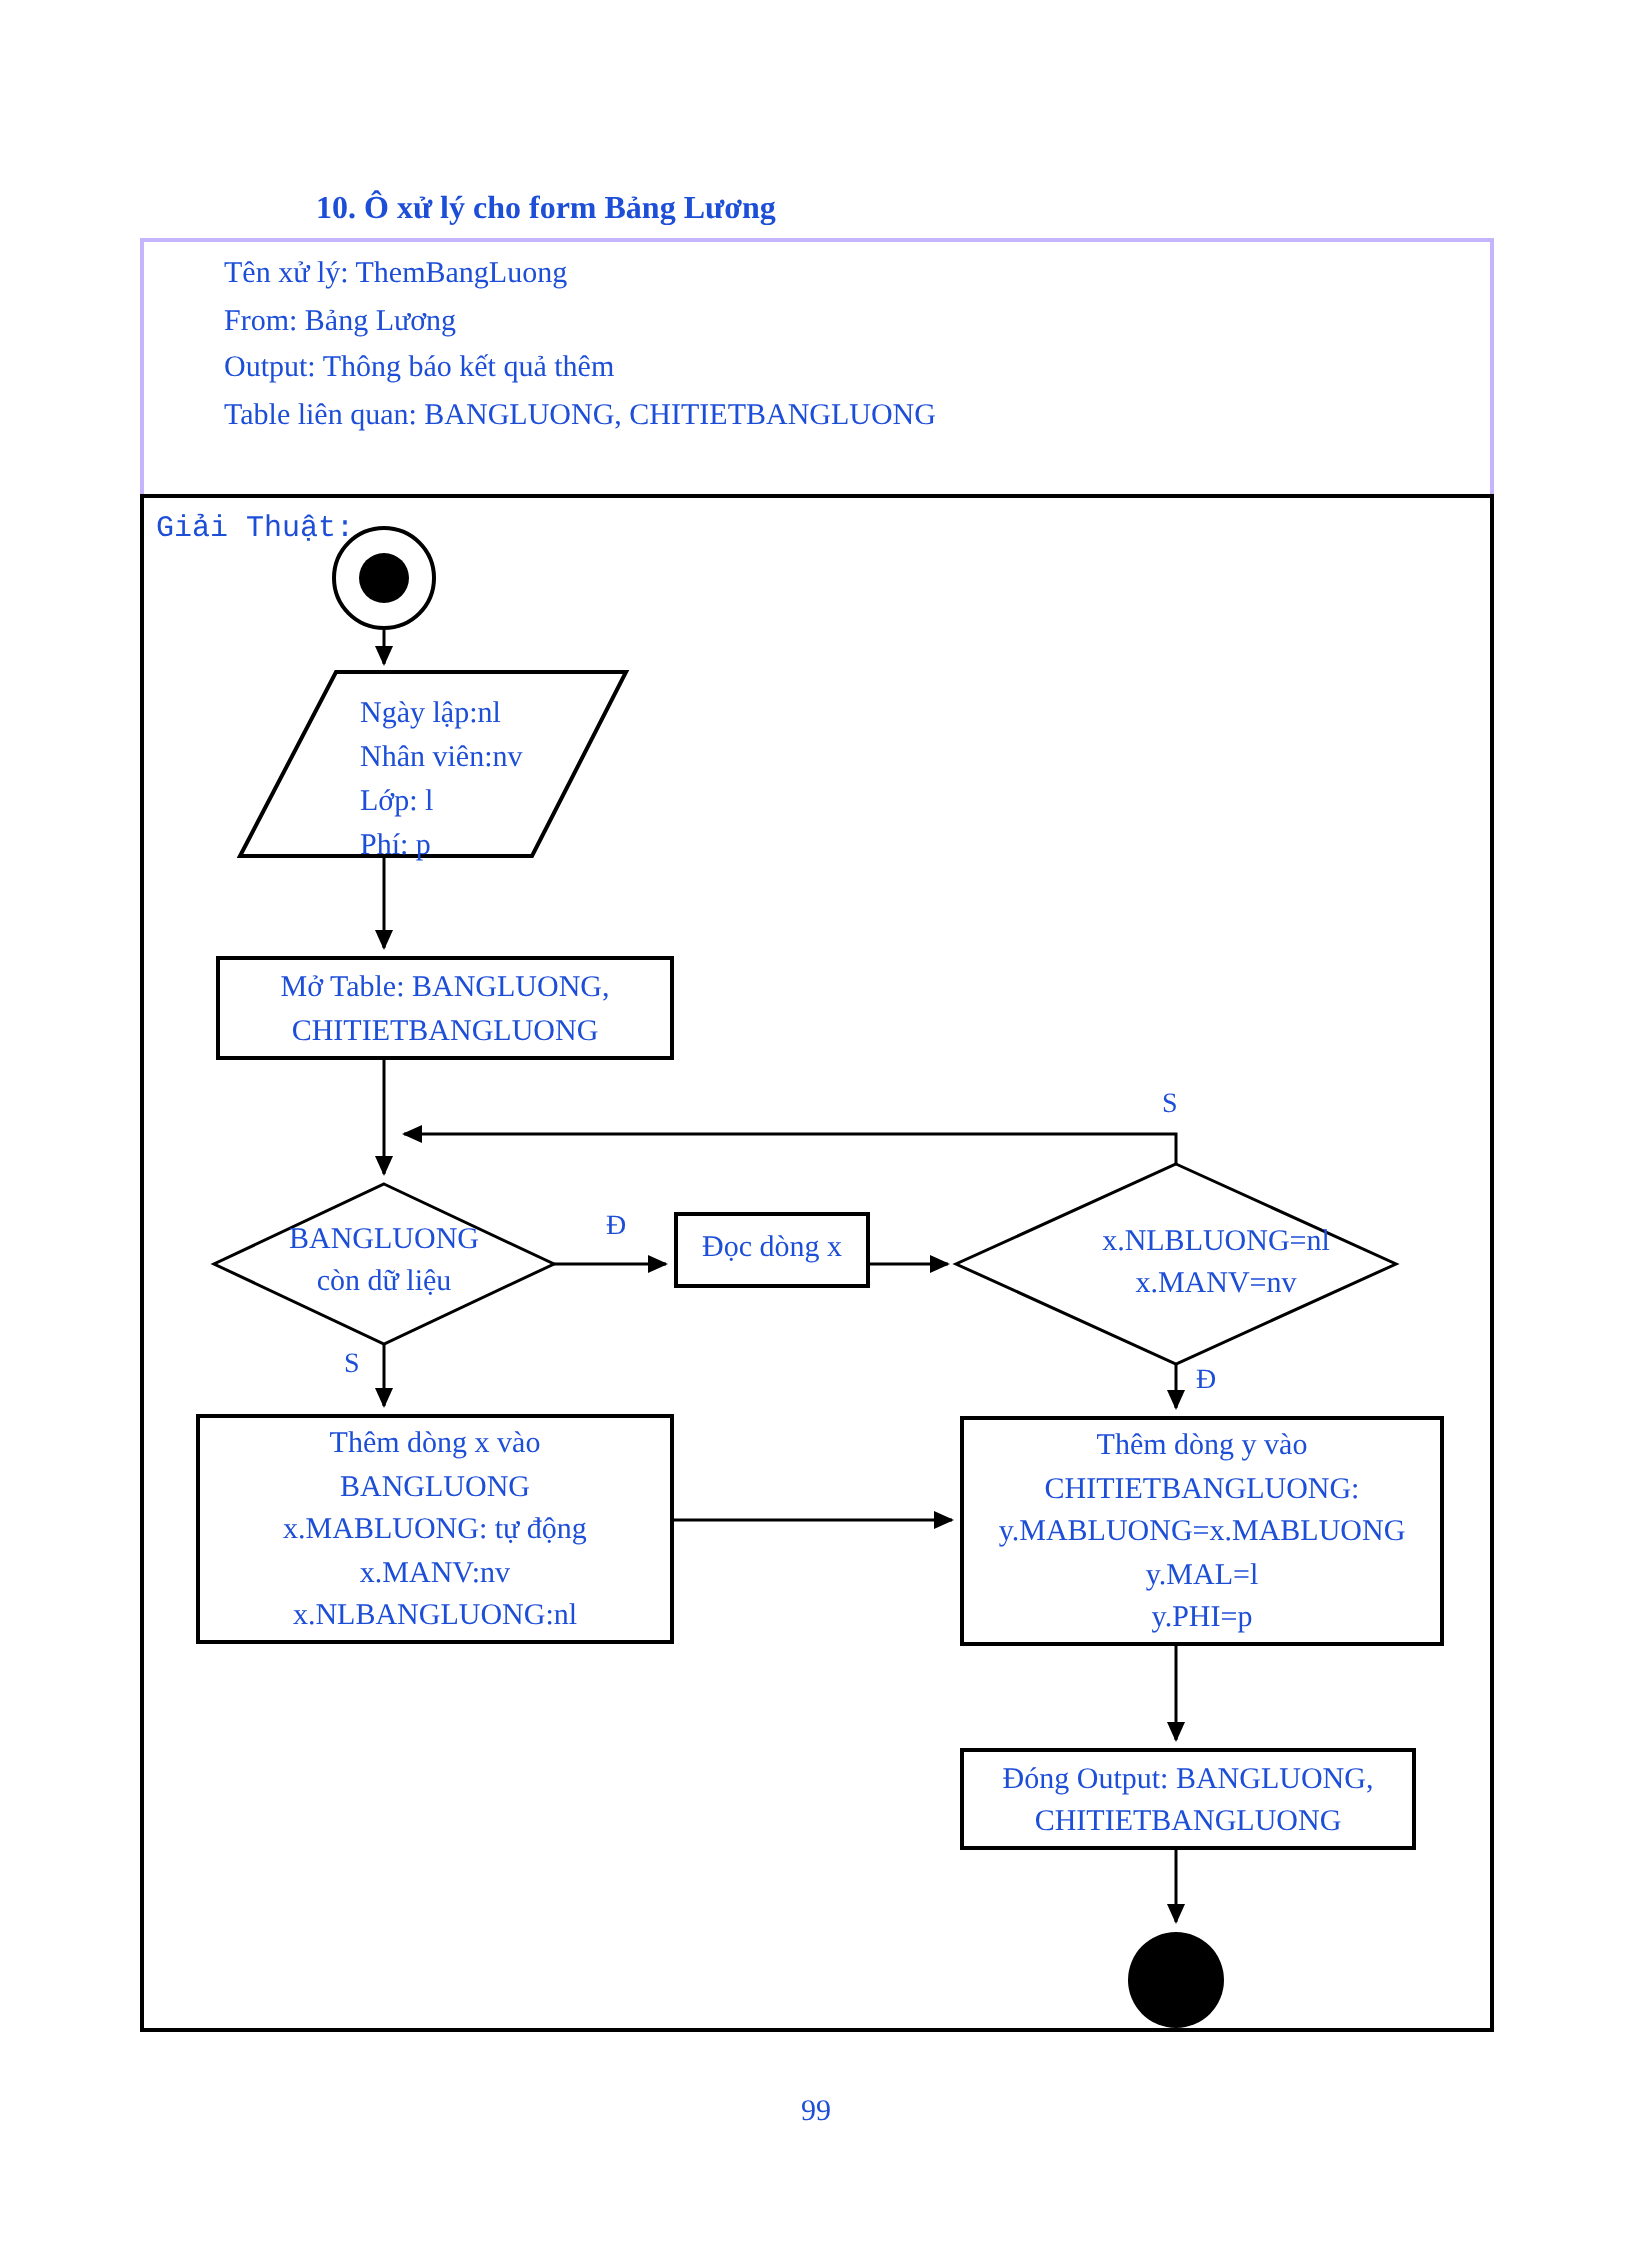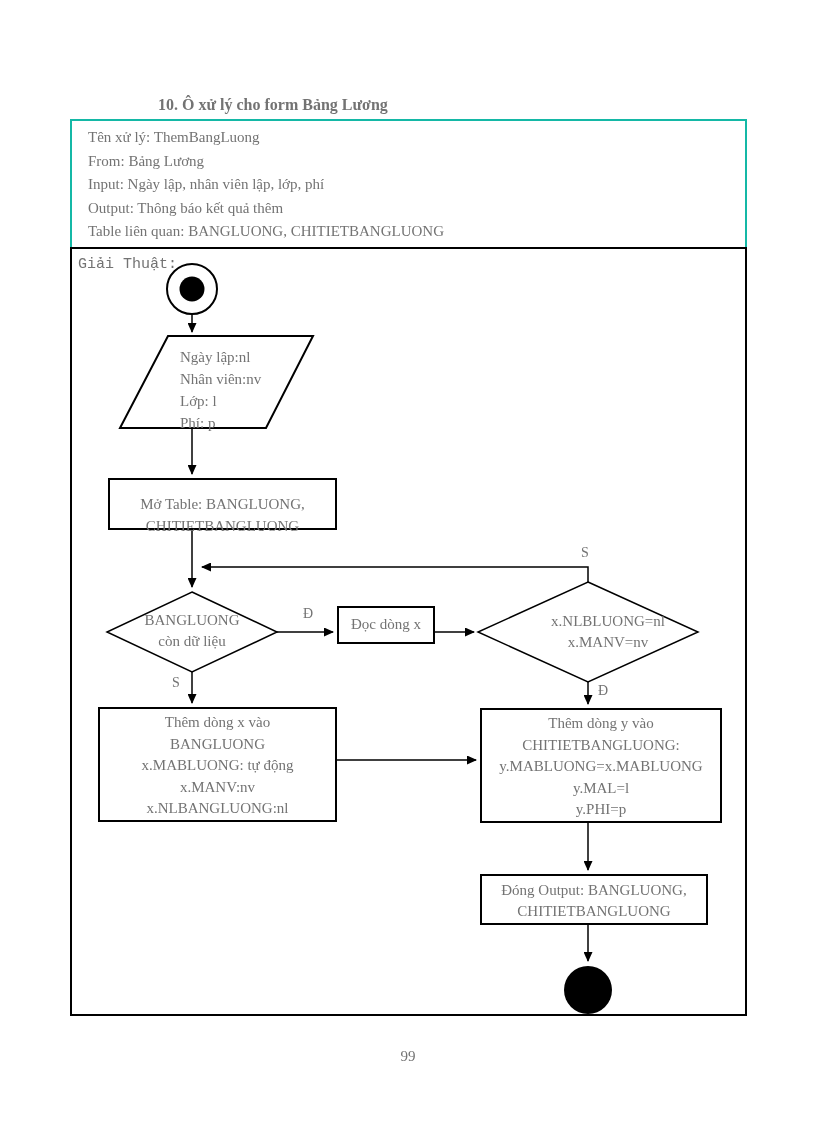--- a/index.html
+++ b/index.html
@@ -4,39 +4,39 @@
 <style>
   * { margin: 0; padding: 0; box-sizing: border-box; }
   html, body { background: #e8e8e8; }
   .page {
     position: relative;
     width: 816px;
     height: 1123px;
     margin: 0 auto;
     background: #ffffff;
     font-family: "Liberation Serif", "DejaVu Serif", serif;
-    color: #737373;
+    color: #1d4ed8;
     overflow: hidden;
   }
   .title {
     position: absolute;
     left: 158px;
     top: 96px;
     font-size: 16px;
     font-weight: bold;
     white-space: nowrap;
   }
   .info-box {
     position: absolute;
     left: 70px;
     top: 119px;
     width: 677px;
     height: 130px;
-    border: 2px solid #14b8a6;
-    padding: 5px 0 0 16px;
+    border: 2px solid #c4b5fd;
+    padding: 5px 0 0 40px;
     font-size: 15px;
     line-height: 23.5px;
   }
   .flow-box {
     position: absolute;
     left: 70px;
     top: 247px;
     width: 677px;
     height: 769px;
     border: 2px solid #000000;
@@ -60,21 +60,21 @@
     position: absolute;
     border: 2px solid #000000;
     background: #ffffff;
     display: flex;
     flex-direction: column;
     align-items: center;
     justify-content: flex-start;
     text-align: center;
     font-size: 15px;
   }
-  .box-open-table   { left: 108px; top: 478px; width: 229px; height: 52px;  line-height: 22px; padding-top: 13px; }
+  .box-open-table   { left: 108px; top: 478px; width: 229px; height: 52px;  line-height: 22px; padding-top: 3px; }
   .box-read-row     { left: 337px; top: 606px; width: 98px;  height: 38px;  line-height: 32px; }
   .box-add-x        { left: 98px;  top: 707px; width: 239px; height: 115px; line-height: 21.5px; padding-top: 3px; }
   .box-add-y        { left: 480px; top: 708px; width: 242px; height: 115px; line-height: 21.5px; padding-top: 3px; }
   .box-close-table  { left: 480px; top: 874px; width: 228px; height: 51px;  line-height: 21px; padding-top: 4px; }
   .overlay-text {
     position: absolute;
     font-size: 15px;
     line-height: 21px;
   }
   .para-text  { left: 180px; top: 346px; text-align: left; line-height: 22px; }
@@ -101,21 +101,20 @@
 </head>
 <body>
 
 <div class="page">
 
   <div class="title">10. Ô xử lý cho form Bảng Lương</div>
 
   <div class="info-box">
     <div>Tên xử lý: ThemBangLuong</div>
     <div>From: Bảng Lương</div>
-    <div>Input: Ngày lập, nhân viên lập, lớp, phí</div>
     <div>Output: Thông báo kết quả thêm</div>
     <div>Table liên quan: BANGLUONG, CHITIETBANGLUONG</div>
   </div>
 
   <div class="flow-box"></div>
   <div class="gt-label">Giải Thuật:</div>
 
   <svg class="connectors" viewBox="0 0 816 1123" xmlns="http://www.w3.org/2000/svg">
     <defs>
       <marker id="arrow" markerUnits="userSpaceOnUse" markerWidth="10" markerHeight="9" refX="9" refY="4.5" orient="auto">

